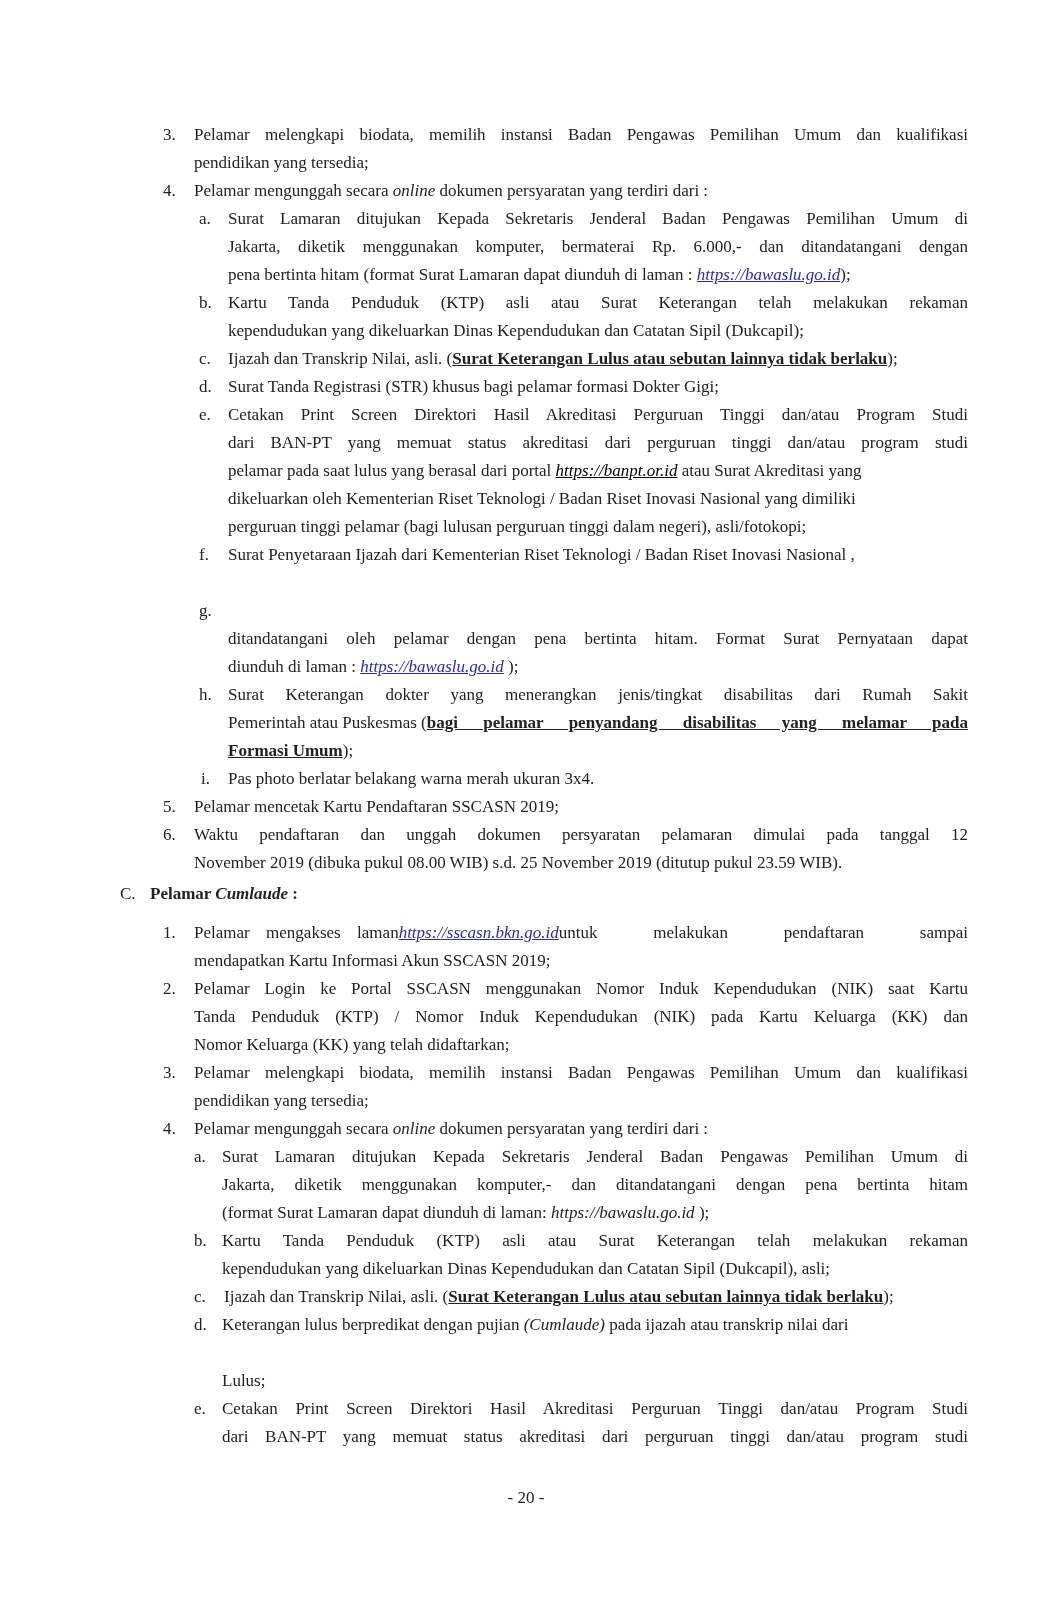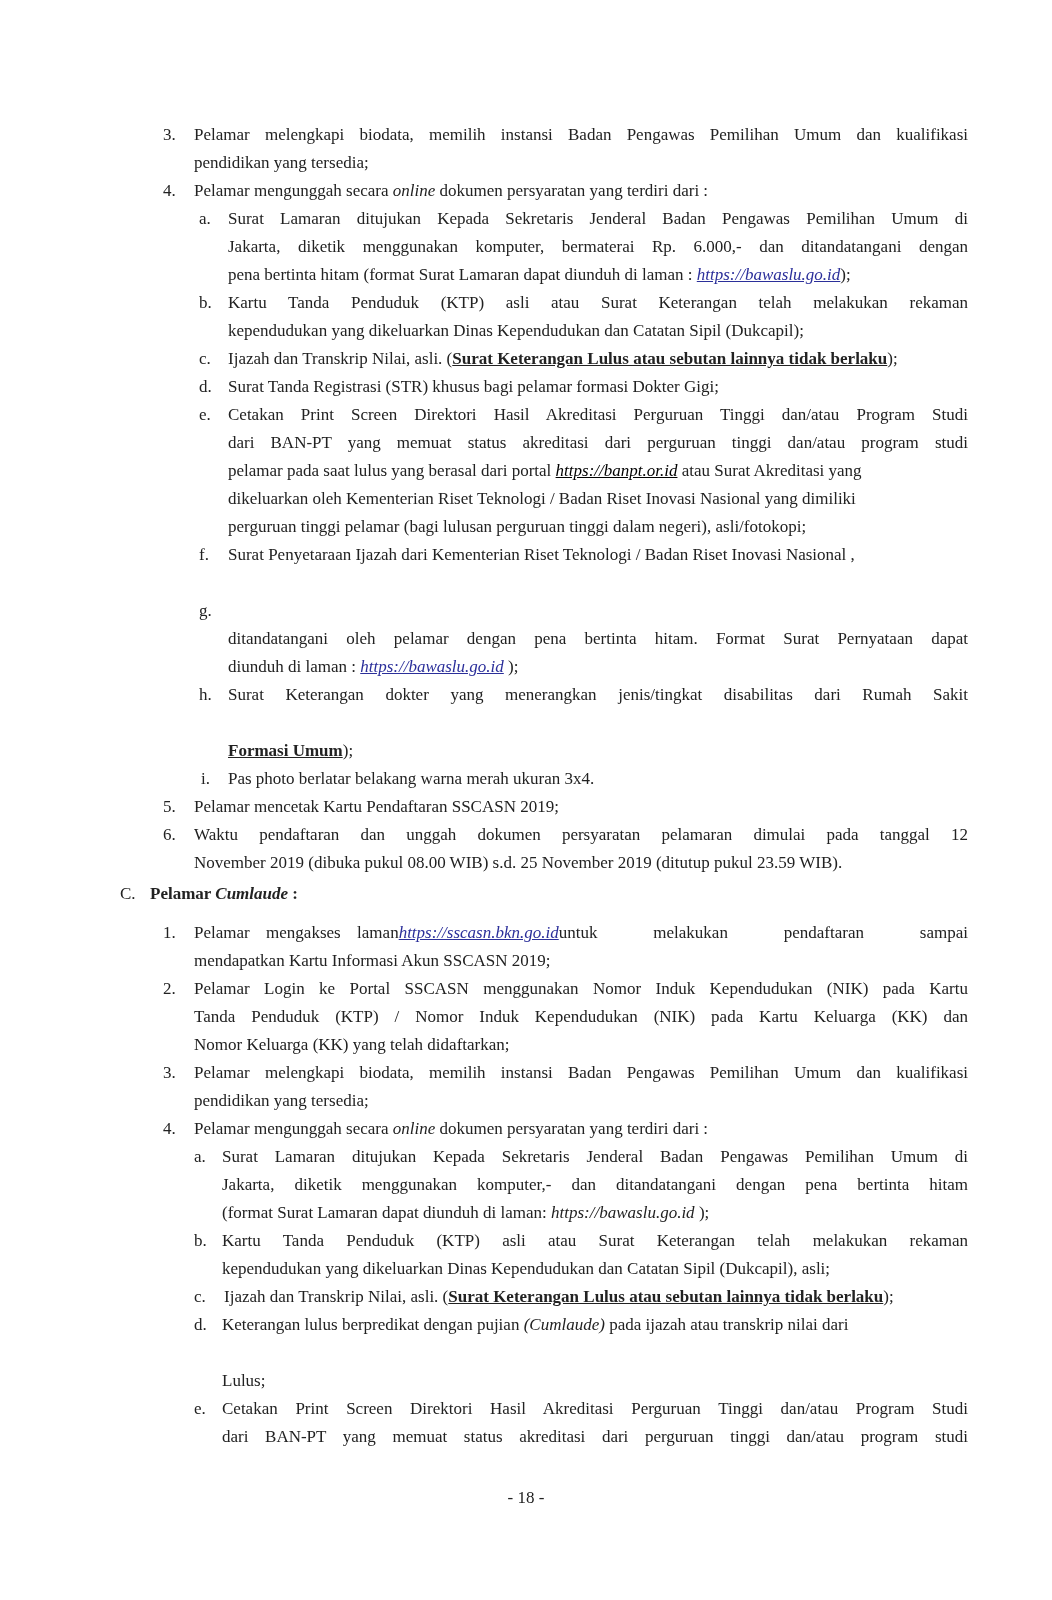--- a/index.html
+++ b/index.html
@@ -52,20 +52,24 @@
 
   <div class="num" style="left:199px;top:544px">f.</div>
   <div class="line" style="left:228px;top:544px">Surat Penyetaraan Ijazah dari Kementerian Riset Teknologi / Badan Riset Inovasi Nasional ,</div>
 
   <div class="num" style="left:199px;top:600px">g.</div>
   <div class="line just" style="left:228px;top:628px;width:740px">ditandatangani oleh pelamar dengan pena bertinta hitam. Format Surat Pernyataan  dapat</div>
   <div class="line" style="left:228px;top:656px"><span>diunduh di laman : </span><span class="link">https://bawaslu.go.id</span><span> );</span></div>
 
   <div class="num" style="left:199px;top:684px">h.</div>
   <div class="line just" style="left:228px;top:684px;width:740px">Surat Keterangan dokter yang menerangkan jenis/tingkat disabilitas dari Rumah Sakit</div>
+  <div class="line" style="left:228px;top:712px;width:740px;display:flex;justify-content:space-between">
+      <span>Pemerintah atau Puskesmas (</span>
+      <span class="bu" style="flex:1;text-align:justify;text-align-last:justify">bagi pelamar penyandang disabilitas yang melamar pada</span>
+    </div>
   <div class="line" style="left:228px;top:740px"><span class="bu">Formasi Umum</span><span>);</span></div>
 
   <div class="num" style="left:201px;top:768px">i.</div>
   <div class="line" style="left:228px;top:768px">Pas photo berlatar belakang warna merah ukuran 3x4.</div>
 
   <div class="num" style="left:163px;top:796px">5.</div>
   <div class="line" style="left:194px;top:796px">Pelamar mencetak Kartu Pendaftaran SSCASN 2019;</div>
 
   <div class="num" style="left:163px;top:824px">6.</div>
   <div class="line just" style="left:194px;top:824px;width:774px">Waktu pendaftaran dan unggah dokumen persyaratan pelamaran dimulai pada tanggal 12</div>
@@ -76,21 +80,21 @@
 
   <div class="num" style="left:163px;top:922px">1.</div>
   <div class="line" style="left:194px;top:922px;width:774px;display:flex;justify-content:space-between">
       <span style="flex:1;text-align:justify;text-align-last:justify">Pelamar mengakses laman </span>
       <span class="link">https://sscasn.bkn.go.id</span>
       <span style="flex:2;text-align:justify;text-align-last:justify"> untuk melakukan pendaftaran sampai</span>
     </div>
   <div class="line" style="left:194px;top:950px">mendapatkan Kartu Informasi Akun SSCASN 2019;</div>
 
   <div class="num" style="left:163px;top:978px">2.</div>
-  <div class="line just" style="left:194px;top:978px;width:774px">Pelamar Login ke Portal SSCASN menggunakan Nomor Induk Kependudukan (NIK) pada Kartu</div>
+  <div class="line just" style="left:194px;top:978px;width:774px">Pelamar Login ke Portal SSCASN menggunakan Nomor Induk Kependudukan (NIK) saat Kartu</div>
   <div class="line just" style="left:194px;top:1006px;width:774px">Tanda Penduduk (KTP) / Nomor Induk Kependudukan (NIK) pada Kartu Keluarga (KK) dan</div>
   <div class="line" style="left:194px;top:1034px">Nomor Keluarga (KK) yang telah didaftarkan;</div>
 
   <div class="num" style="left:163px;top:1062px">3.</div>
   <div class="line just" style="left:194px;top:1062px;width:774px">Pelamar melengkapi biodata, memilih instansi Badan Pengawas Pemilihan Umum dan kualifikasi</div>
   <div class="line" style="left:194px;top:1090px">pendidikan yang tersedia;</div>
 
   <div class="num" style="left:163px;top:1118px">4.</div>
   <div class="line" style="left:194px;top:1118px"><span>Pelamar mengunggah secara </span><span class="it">online</span><span> dokumen persyaratan yang terdiri dari :</span></div>
 
@@ -107,14 +111,14 @@
   <div class="line" style="left:224px;top:1286px"><span>Ijazah dan Transkrip Nilai, asli. (</span><span class="bu">Surat Keterangan Lulus atau sebutan lainnya tidak berlaku</span><span>);</span></div>
 
   <div class="num" style="left:194px;top:1314px">d.</div>
   <div class="line" style="left:222px;top:1314px"><span>Keterangan lulus berpredikat dengan pujian </span><span class="it">(Cumlaude)</span><span> pada ijazah atau transkrip nilai dari</span></div>
   <div class="line" style="left:222px;top:1370px">Lulus;</div>
 
   <div class="num" style="left:194px;top:1398px">e.</div>
   <div class="line just" style="left:222px;top:1398px;width:746px">Cetakan Print Screen Direktori Hasil Akreditasi Perguruan Tinggi dan/atau Program Studi</div>
   <div class="line just" style="left:222px;top:1426px;width:746px">dari BAN-PT yang memuat status akreditasi dari perguruan tinggi dan/atau program studi</div>
 
-  <div class="pnum">- 18 -</div>
+  <div class="pnum">- 20 -</div>
 </div>
 
 </body></html>

